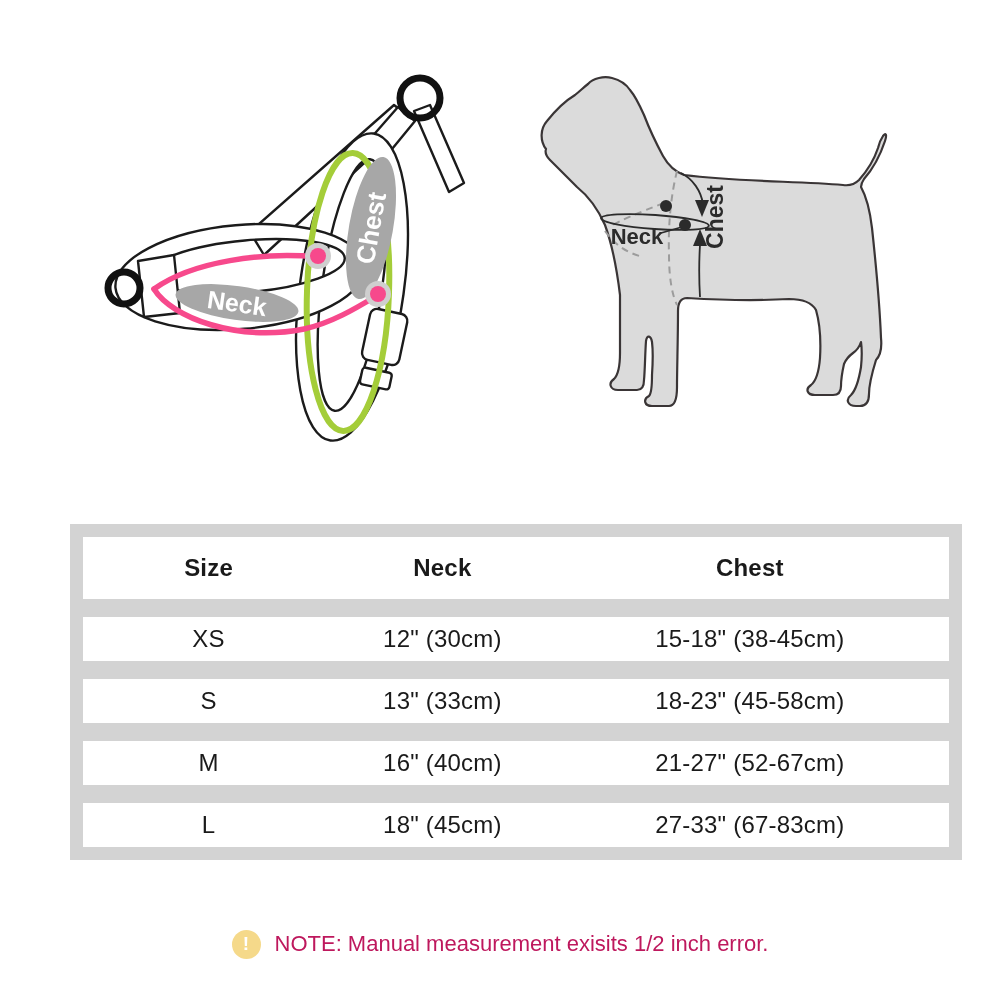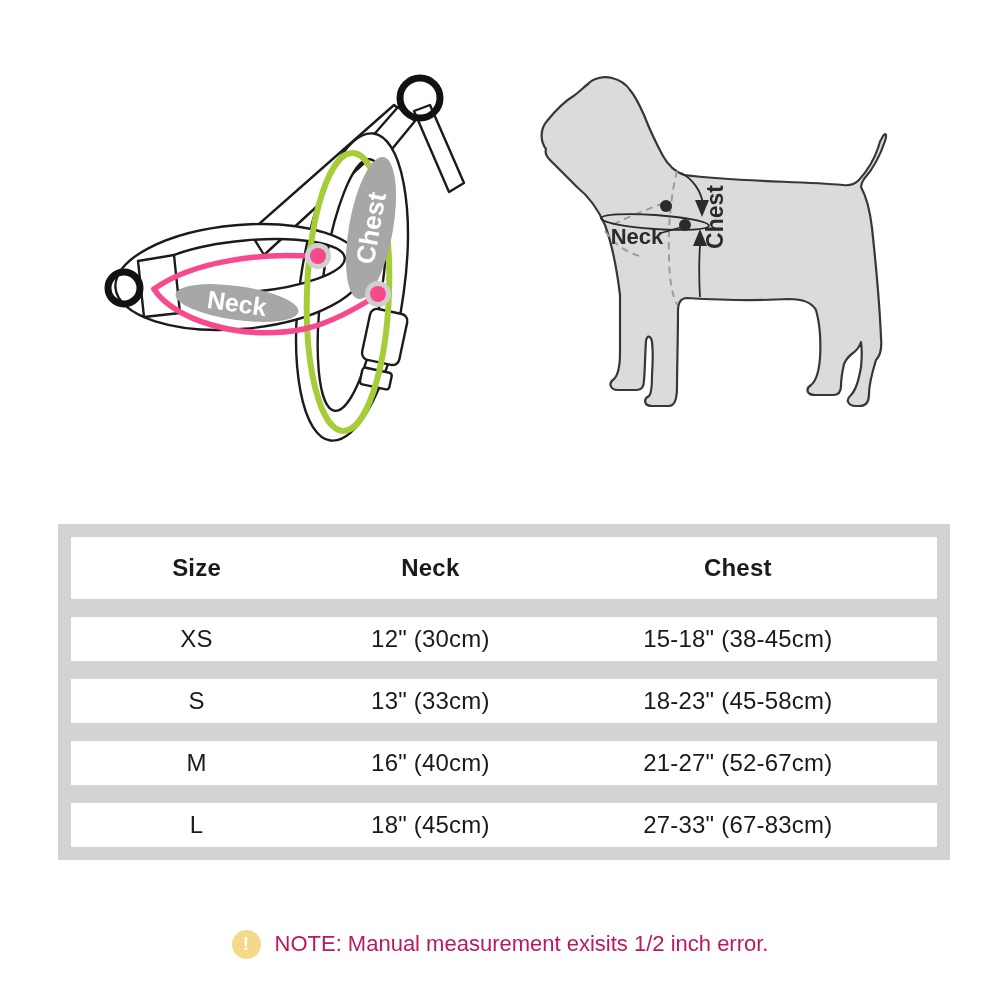--- a/index.html
+++ b/index.html
@@ -6,21 +6,21 @@
   body{
     width:1000px;height:1000px;position:relative;background:#ffffff;
     font-family:"Liberation Sans", sans-serif;color:#1a1a1a;overflow:hidden;
   }
   .fig{position:absolute;}
   .harness-fig{left:88px;top:55px;width:420px;height:410px;}
   .dog-fig{left:525px;top:65px;width:400px;height:372px;}
 
   
   .size-table{
-    position:absolute;left:58px;top:524px;width:892px;height:336px;
+    position:absolute;left:70px;top:524px;width:892px;height:336px;
     background:#d3d3d3;box-sizing:border-box;padding:13px;
     display:flex;flex-direction:column;justify-content:space-between;
   }
   .t-row{
     background:#ffffff;display:flex;align-items:center;
     height:44px;
   }
   .t-row.header{height:62px;font-weight:bold;font-size:28px;}
   .t-cell{text-align:center;font-size:24px;letter-spacing:.2px;}
   .c1{width:29%;} .c2{width:25%;} .c3{width:46%;}

